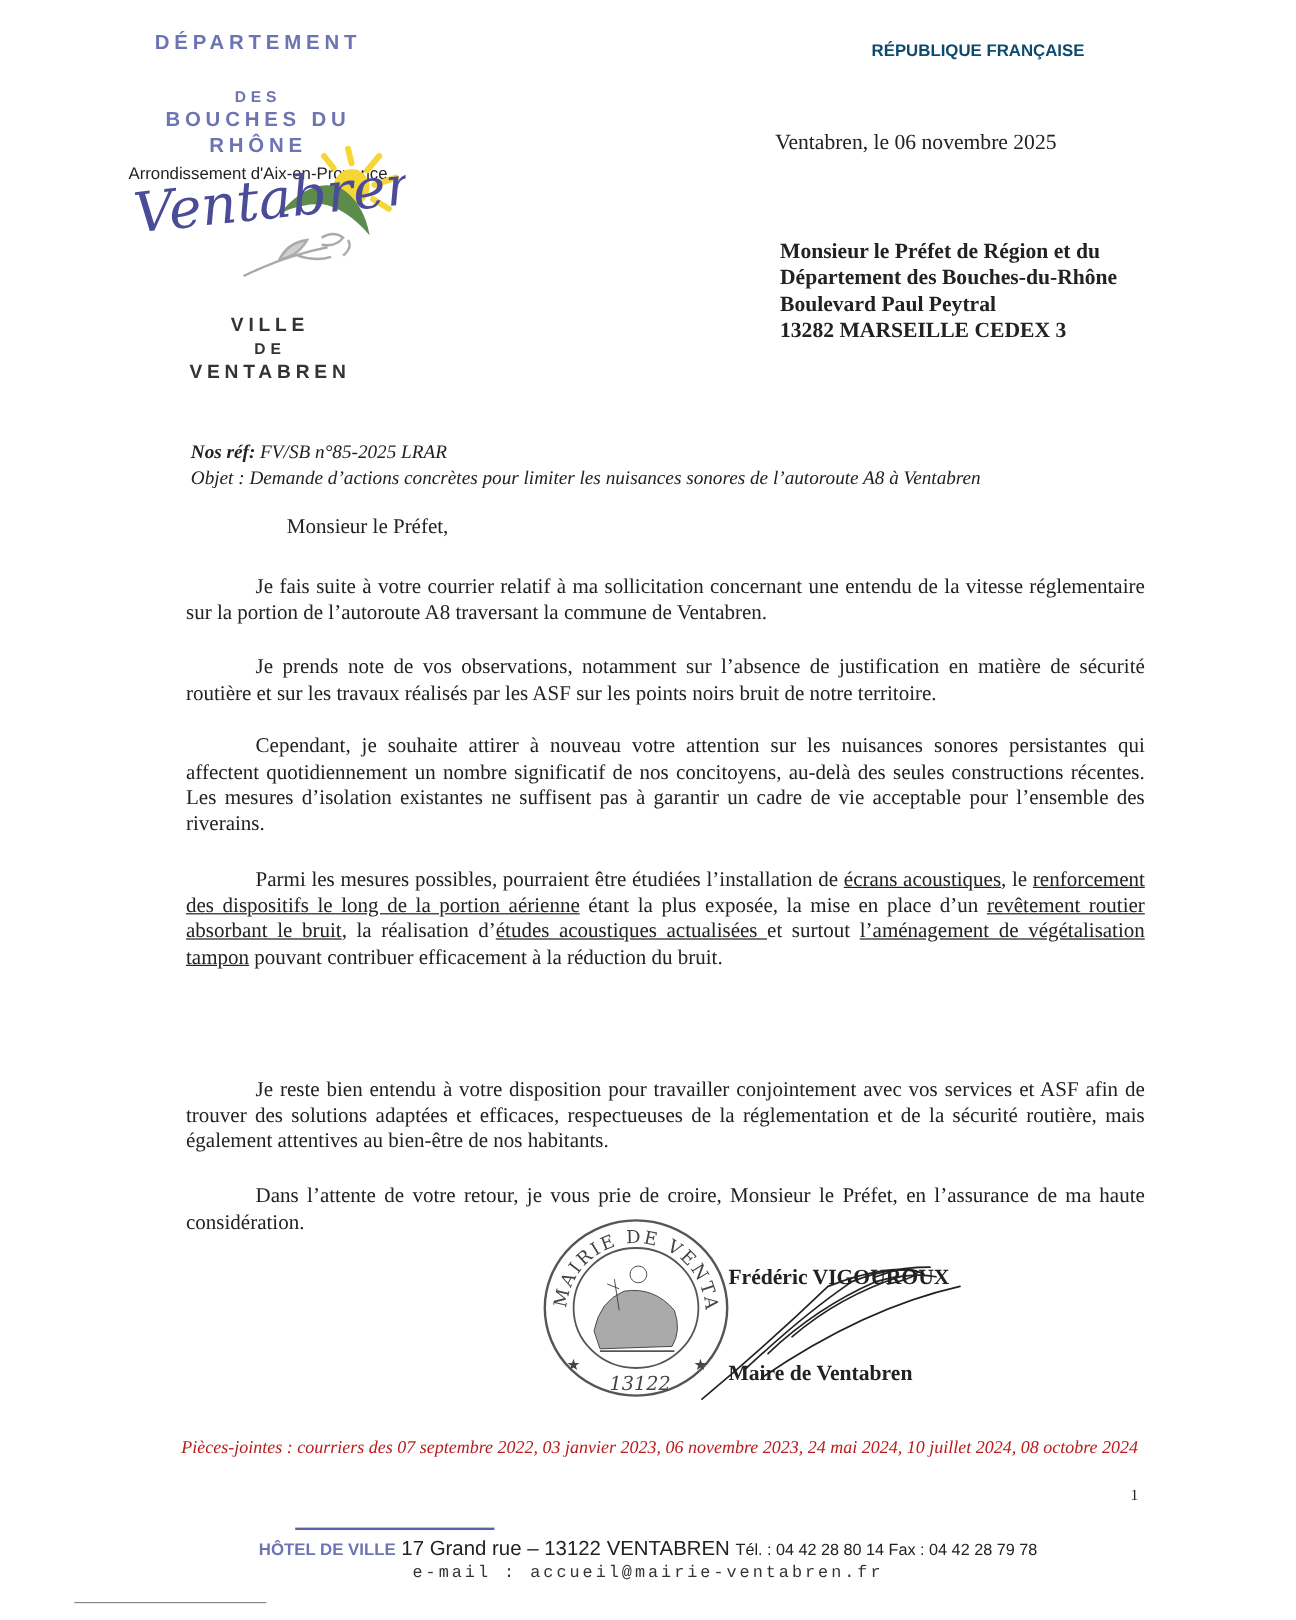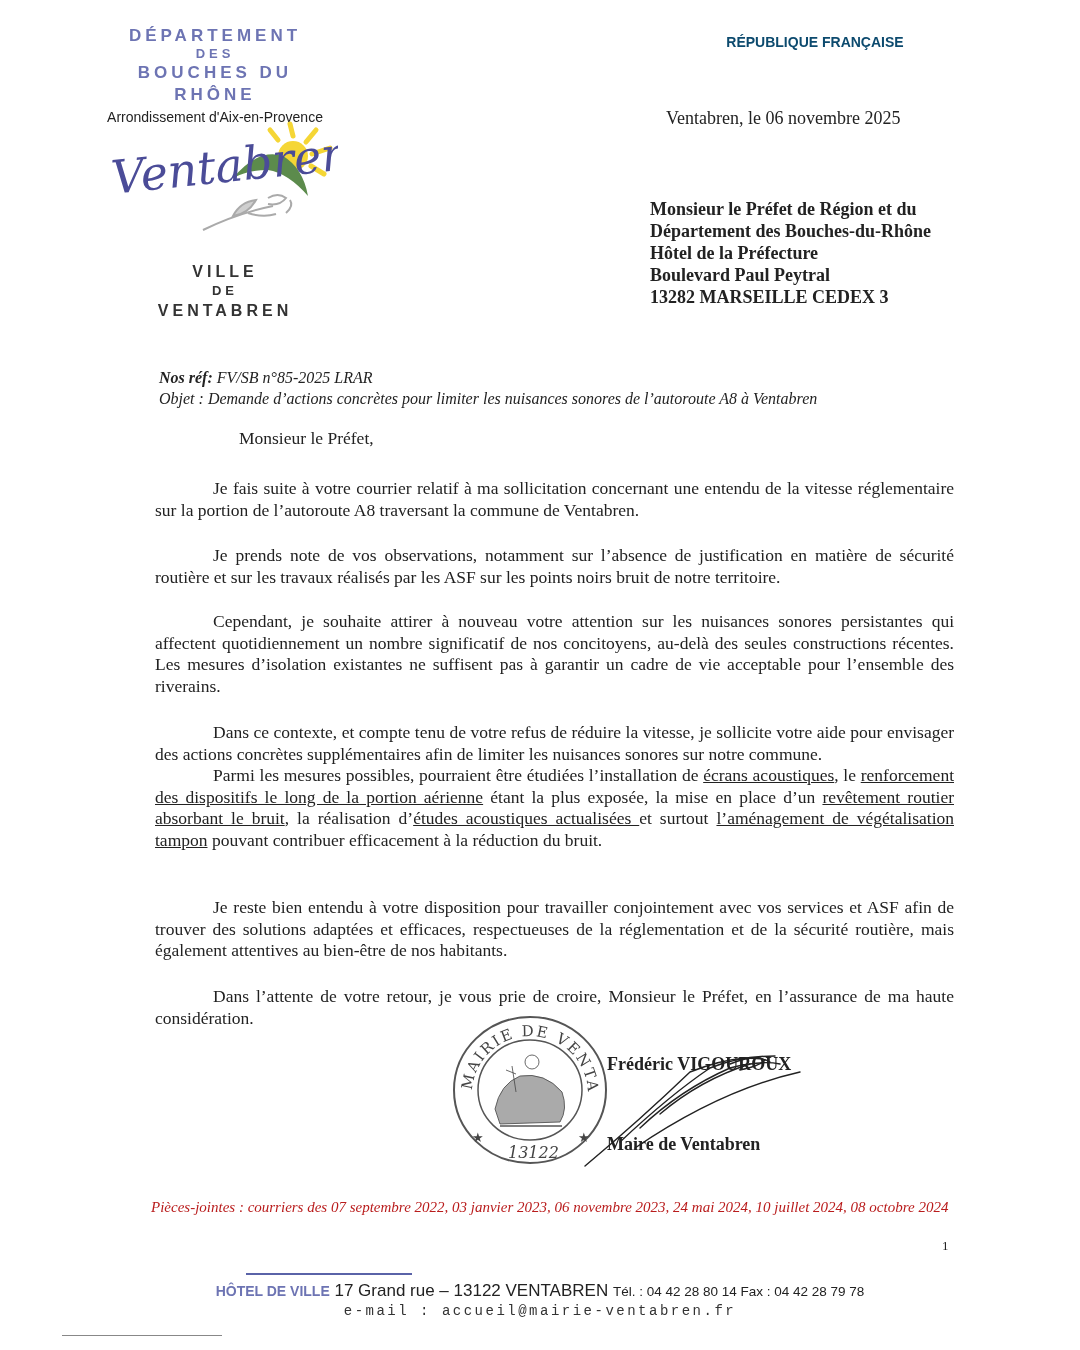--- a/index.html
+++ b/index.html
@@ -4,34 +4,34 @@
   <style>
     * { margin: 0; padding: 0; box-sizing: border-box; }
     html, body { width: 1080px; height: 1350px; background: #ffffff; overflow: hidden; }
     body { position: relative; font-family: "Liberation Serif", serif; color: #1a1a1a; }
 
     .abs { position: absolute; }
 
     
     .dept { left: 100px; top: 26px; width: 230px; text-align: center; font-family: "Liberation Sans", sans-serif; font-weight: bold; color: #6d74b3; }
     .dept .l1 { font-size: 17px; letter-spacing: 4px; line-height: 20px; }
-    .dept .l2 { font-size: 13px; letter-spacing: 4px; line-height: 16px; }
+    .dept .l2 { font-size: 13px; letter-spacing: 4px; line-height: 16px; margin-top: 27px; }
     .dept .l3 { font-size: 17px; letter-spacing: 4px; line-height: 22px; }
     .dept .l4 { font-size: 14px; font-weight: normal; color: #222; letter-spacing: 0; line-height: 18px; margin-top: 2px; }
 
     .logo { left: 108px; top: 118px; width: 230px; height: 130px; }
 
     .mairie { left: 120px; top: 262px; width: 210px; text-align: center; font-family: "Liberation Sans", sans-serif; font-weight: bold; color: #333; }
     .mairie .m1 { font-size: 16px; letter-spacing: 4px; line-height: 20px; }
     .mairie .m2 { font-size: 13px; letter-spacing: 4px; line-height: 18px; }
     .mairie .m3 { font-size: 16px; letter-spacing: 4px; line-height: 22px; }
 
     
     .rep { left: 700px; top: 34px; width: 230px; text-align: center; font-family: "Liberation Sans", sans-serif; font-weight: bold; font-size: 14px; color: #0c4a6e; }
-    .date { left: 666px; top: 108px; font-size: 18px; color: #222; }
+    .date { left: 646px; top: 108px; font-size: 18px; color: #222; }
 
     .addr { left: 650px; top: 198px; font-size: 18px; font-weight: bold; line-height: 22px; color: #222; }
 
     
     .ref { left: 159px; top: 367px; font-size: 16px; font-style: italic; line-height: 21px; color: #222; }
     .ref .bold { font-weight: bold; }
 
     .salut { left: 215px; top: 428px; font-size: 17.5px; color: #222; margin-left: 24px; }
 
     
@@ -105,21 +105,20 @@
   <div class="m2">DE</div>
   <div class="m3">VENTABREN</div>
 </div>
 
 <div class="abs rep">RÉPUBLIQUE FRANÇAISE</div>
 <div class="abs date">Ventabren, le 06 novembre 2025</div>
 
 <div class="abs addr">
   <div>Monsieur le Préfet de Région et du</div>
   <div>Département des Bouches-du-Rhône</div>
-  <div>Hôtel de la Préfecture</div>
   <div>Boulevard Paul Peytral</div>
   <div>13282 MARSEILLE CEDEX 3</div>
 </div>
 
 <div class="abs ref">
   <div><span class="bold">Nos réf:</span><span> FV/SB n°85-2025 LRAR</span></div>
   <div>Objet : Demande d’actions concrètes pour limiter les nuisances sonores de l’autoroute A8 à Ventabren</div>
 </div>
 
 <div class="abs salut">Monsieur le Préfet,</div>
@@ -127,21 +126,20 @@
 <div class="abs body p1">
     <p>Je fais suite à votre courrier relatif à ma sollicitation concernant une entendu de la vitesse réglementaire sur la portion de l’autoroute A8 traversant la commune de Ventabren.</p>
   </div>
 <div class="abs body p2">
     <p>Je prends note de vos observations, notamment sur l’absence de justification en matière de sécurité routière et sur les travaux réalisés par les ASF sur les points noirs bruit de notre territoire.</p>
   </div>
 <div class="abs body p3">
     <p>Cependant, je souhaite attirer à nouveau votre attention sur les nuisances sonores persistantes qui affectent quotidiennement un nombre significatif de nos concitoyens, au-delà des seules constructions récentes. Les mesures d’isolation existantes ne suffisent pas à garantir un cadre de vie acceptable pour l’ensemble des riverains.</p>
   </div>
 <div class="abs body p4">
-  <p>Dans ce contexte, et compte tenu de votre refus de réduire la vitesse, je sollicite votre aide pour envisager des actions concrètes supplémentaires afin de limiter les nuisances sonores sur notre commune.</p>
   <p><span>Parmi les mesures possibles, pourraient être étudiées l’installation de </span><span class="u">écrans acoustiques</span><span>, le </span><span class="u">renforcement des dispositifs le long de la portion aérienne</span><span> étant la plus exposée, la mise en place d’un </span><span class="u">revêtement routier absorbant le bruit</span><span>, la réalisation d’</span><span class="u">études acoustiques actualisées </span><span>et surtout </span><span class="u">l’aménagement de végétalisation tampon</span><span> pouvant contribuer efficacement à la réduction du bruit.</span></p>
 </div>
 <div class="abs body p5">
     <p>Je reste bien entendu à votre disposition pour travailler conjointement avec vos services et ASF afin de trouver des solutions adaptées et efficaces, respectueuses de la réglementation et de la sécurité routière, mais également attentives au bien-être de nos habitants.</p>
   </div>
 <div class="abs body p6">
     <p>Dans l’attente de votre retour, je vous prie de croire, Monsieur le Préfet, en l’assurance de ma haute considération.</p>
   </div>
 
 <svg class="abs seal" viewBox="0 0 160 152">

